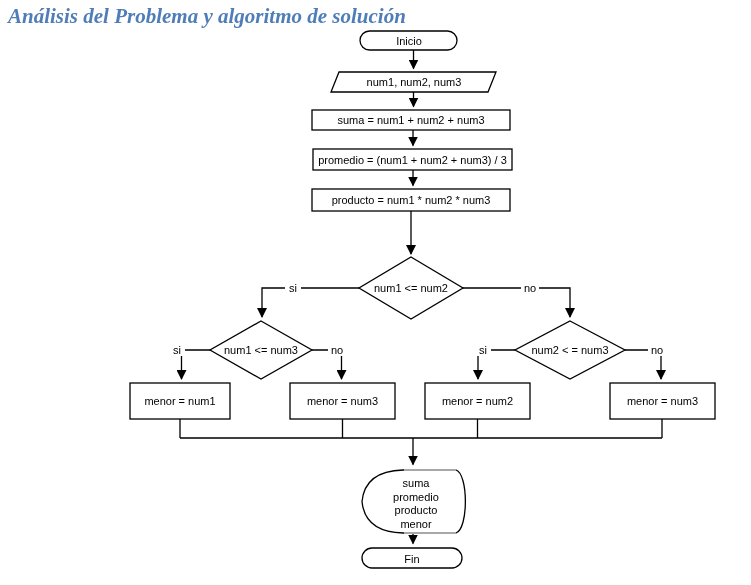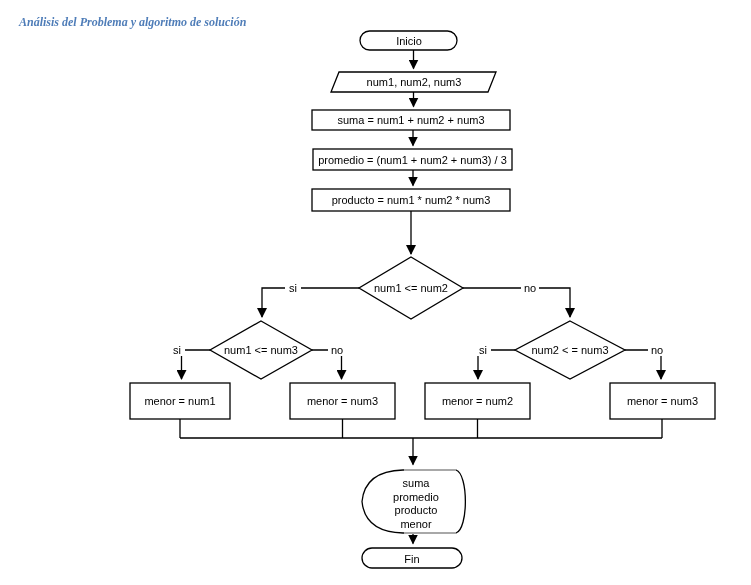--- a/index.html
+++ b/index.html
@@ -12,25 +12,25 @@
     width: 751px;
     height: 585px;
     background: #ffffff;
     overflow: hidden;
     font-family: "Liberation Sans", sans-serif;
   }
   .page-title {
     position: absolute;
     left: 8px;
     top: 4px;
-    margin: 11px;
+    margin: 0;
     font-family: "Liberation Serif", serif;
     font-style: italic;
     font-weight: bold;
-    font-size: 12px;
+    font-size: 21px;
     color: #4f7db8;
     white-space: nowrap;
   }
   svg.flowchart {
     position: absolute;
     left: 0;
     top: 0;
   }
   .shape {
     fill: #ffffff;

